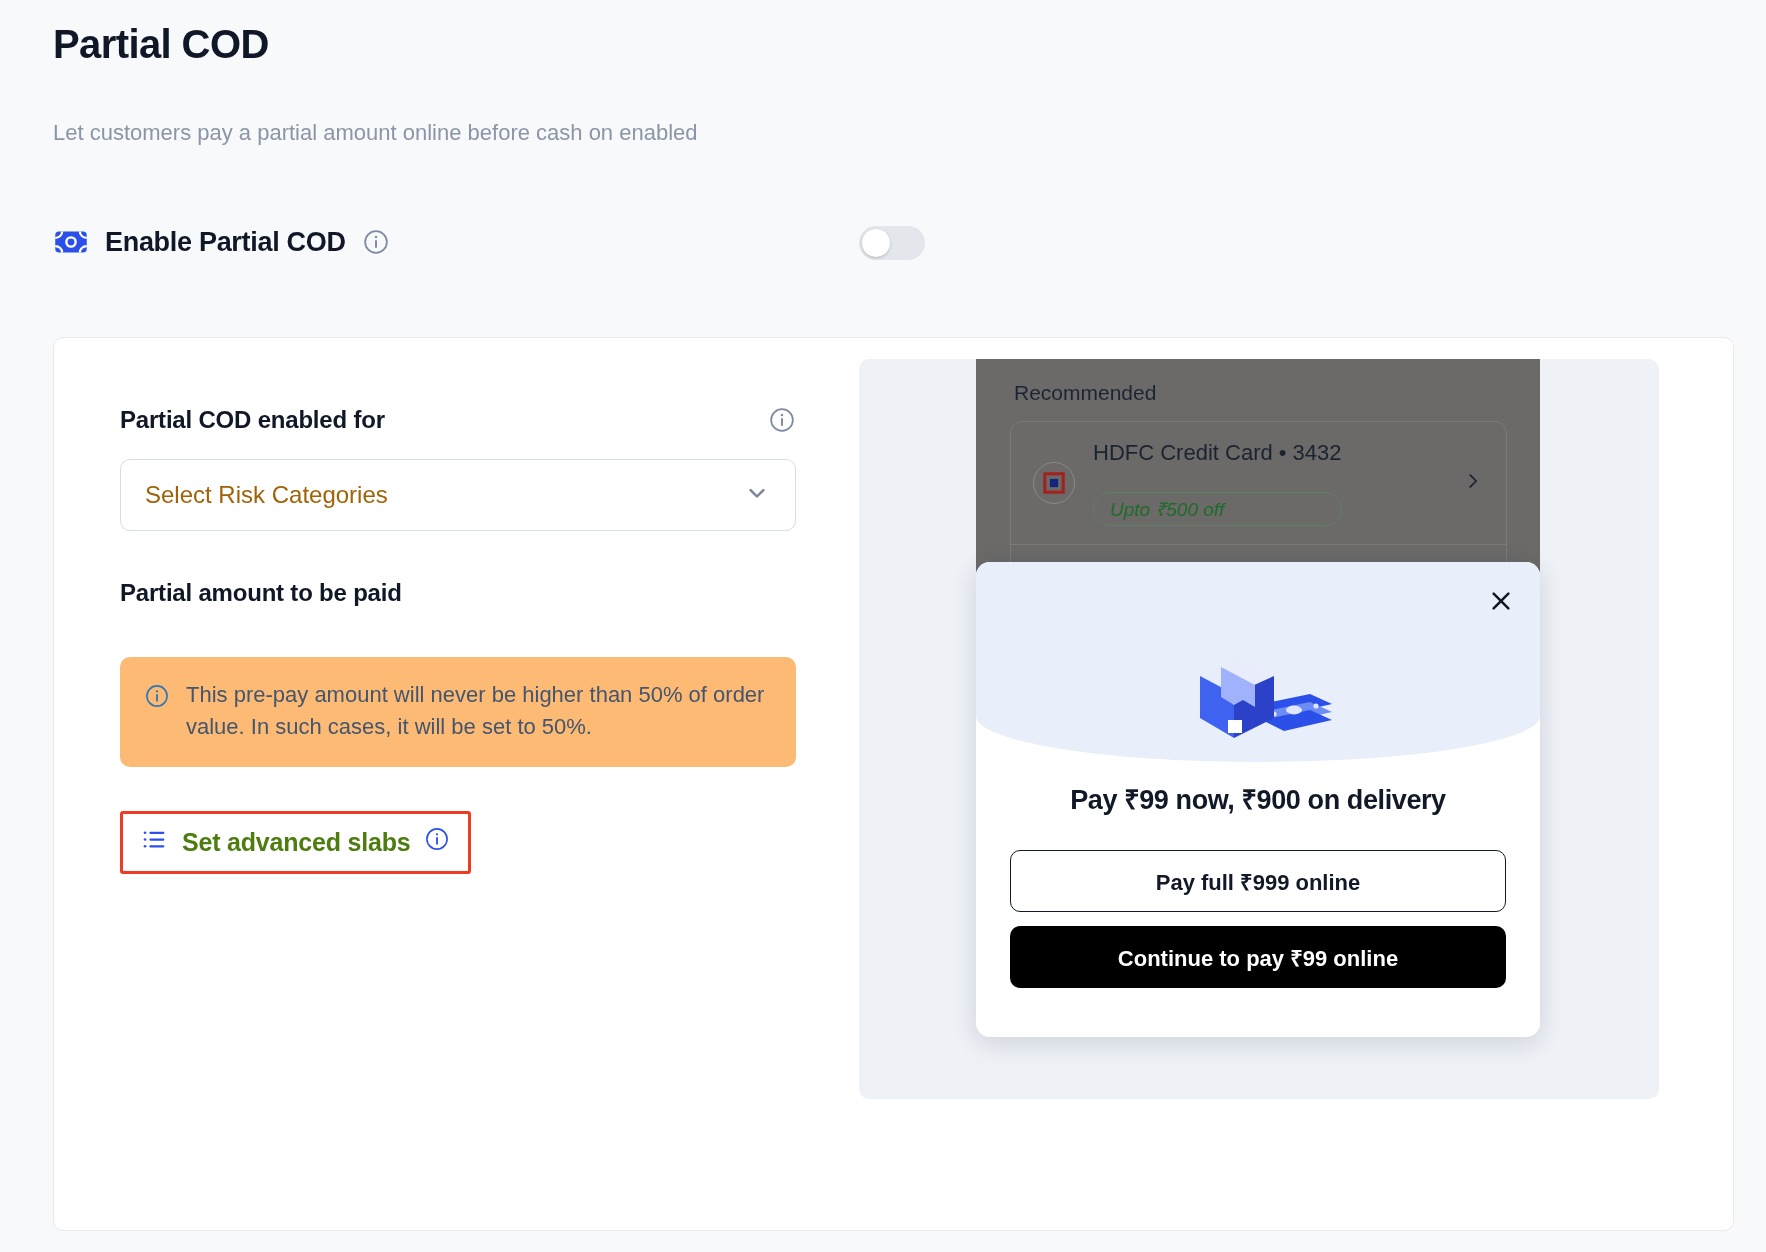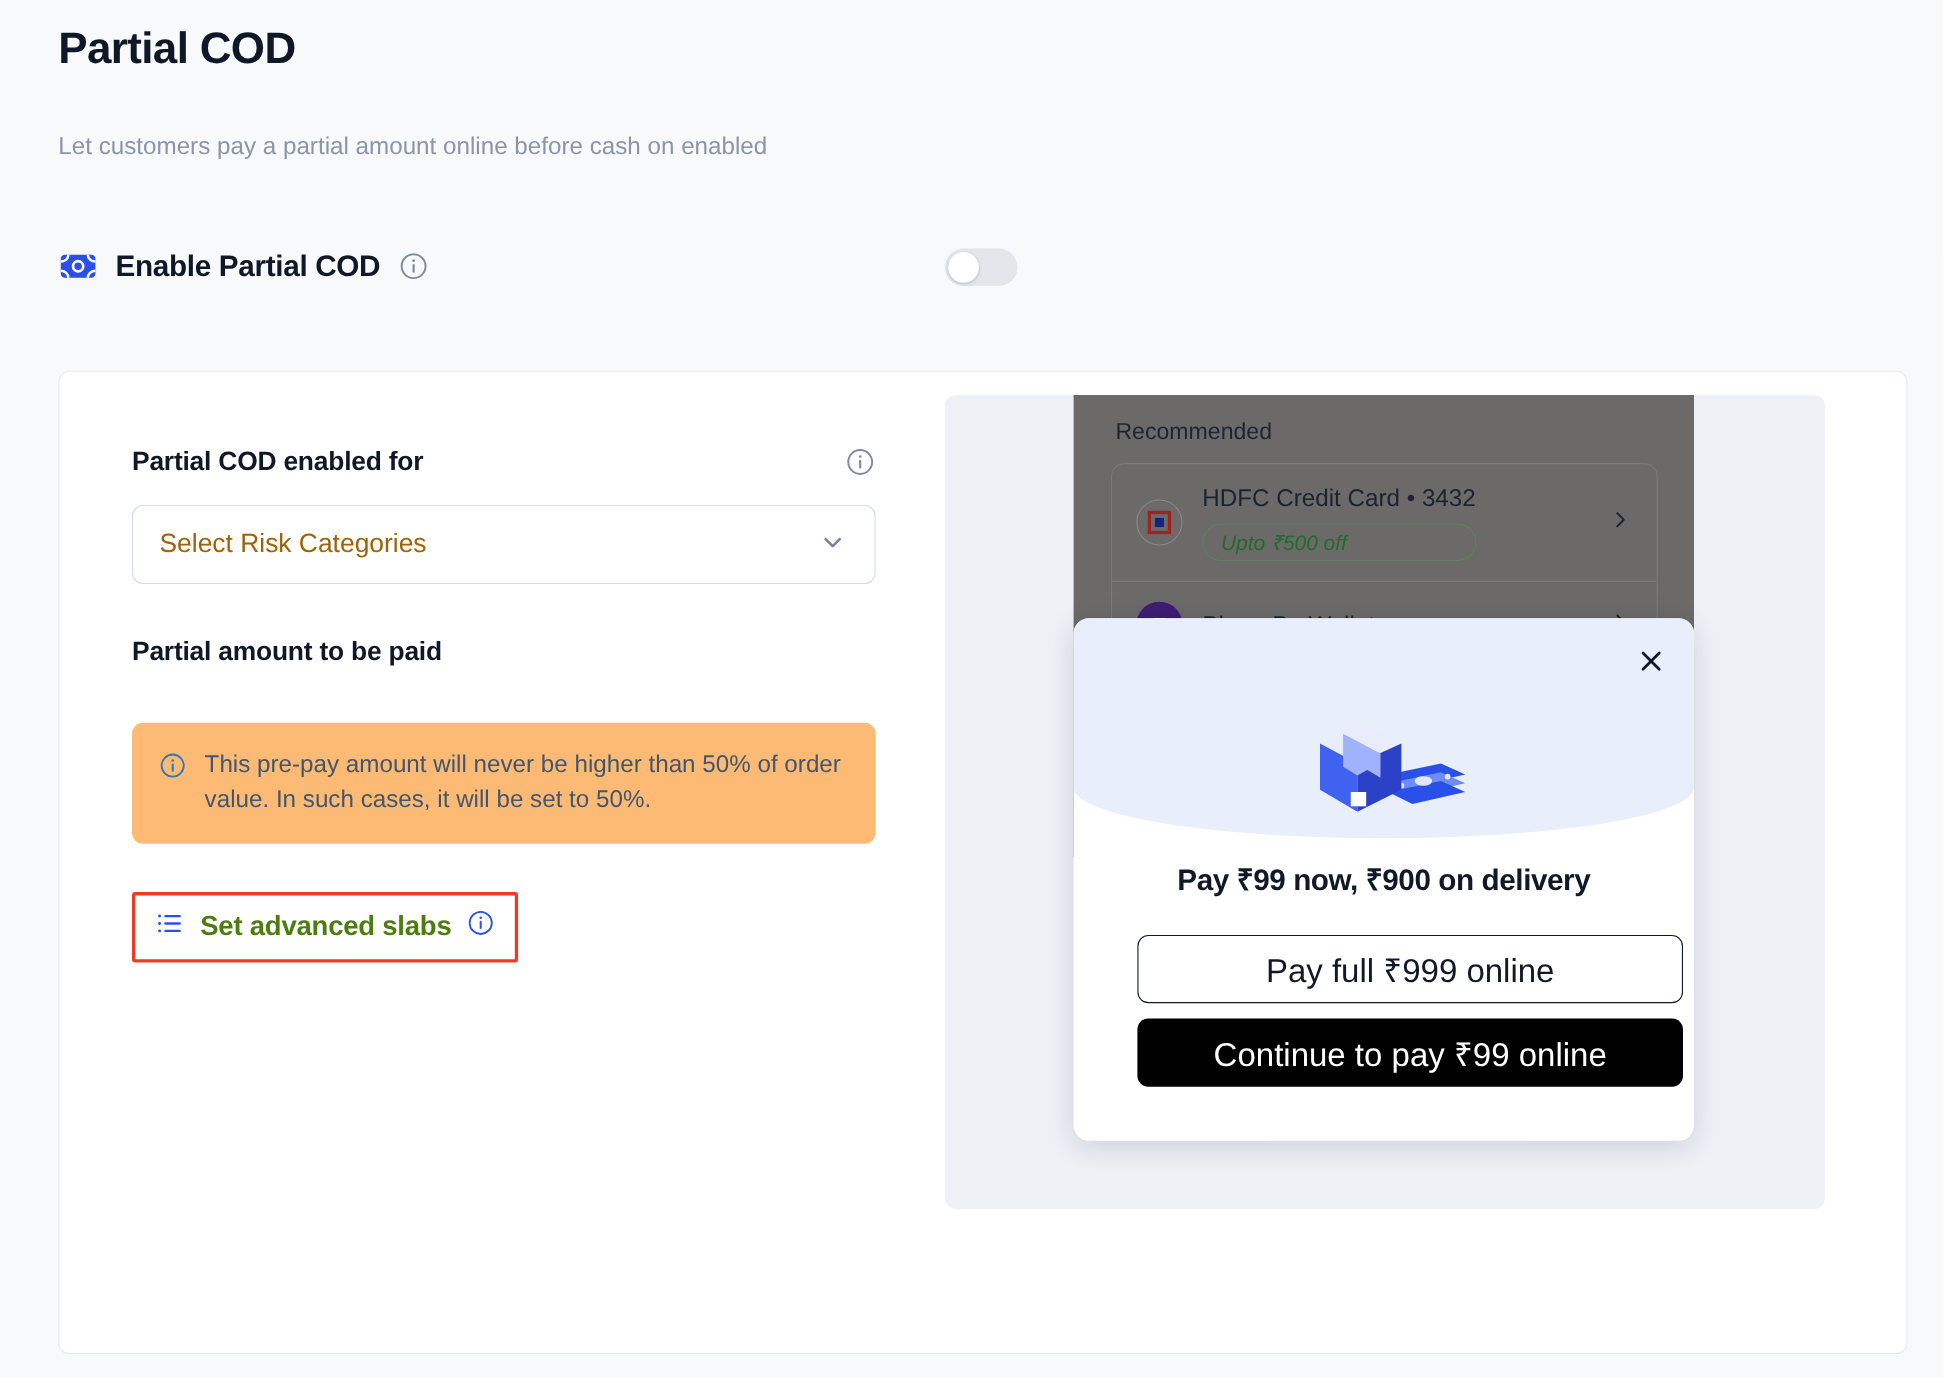--- a/index.html
+++ b/index.html
@@ -167,23 +167,23 @@
     background: none; border: none;
   }
   .modal-illus { position: absolute; left: 190px; top: 78px; }
   .modal-title {
     position: absolute; left: 0; right: 0; top: 218px;
     text-align: center; font-size: 27px; font-weight: 700;
     color: #111827; letter-spacing: -0.4px;
   }
   .modal-btn {
     position: absolute; left: 34px; width: 496px; height: 62px;
-    border-radius: 10px; font-size: 30px; font-weight: 400;
+    border-radius: 10px; font-size: 22px; font-weight: 700;
     display: flex; align-items: center; justify-content: center;
-    cursor: pointer; font-family: "Liberation Sans", sans-serif; margin-left: 24px;
+    cursor: pointer; font-family: "Liberation Sans", sans-serif;
   }
   .btn-outline { top: 288px; background: #fff; border: 1px solid #111827; color: #111827; }
   .btn-solid   { top: 364px; background: #000000; border: none; color: #ffffff; }
 </style>
 </head>
 <body>
 
 <div class="page">
 
   <div class="page-title">Partial COD</div>
@@ -282,21 +282,21 @@
 
         <div class="pm-list">
 
           <div class="pm-row">
             <span class="pm-badge-circle">
               <svg width="22" height="22" viewBox="0 0 24 24" aria-hidden="true">
                 <rect x="2" y="2" width="20" height="20" fill="none" stroke="#a1221f" stroke-width="3.4"></rect>
                 <rect x="7.5" y="7.5" width="9" height="9" fill="#13257a"></rect>
               </svg>
             </span>
-            <span style="display:flex;flex-direction:column;">
+            <span style="display:flex;flex-direction:column;gap:16px;">
               <span class="pm-name">HDFC Credit Card • 3432</span>
               <span class="pm-off">Upto ₹500 off</span>
             </span>
             <span class="pm-chev">
               <svg width="22" height="22" viewBox="0 0 24 24" aria-hidden="true">
                 <path d="M9 5.5l6.5 6.5L9 18.5" fill="none" stroke="#1c2330" stroke-width="1.9" stroke-linecap="round" stroke-linejoin="round"></path>
               </svg>
             </span>
           </div>
 

